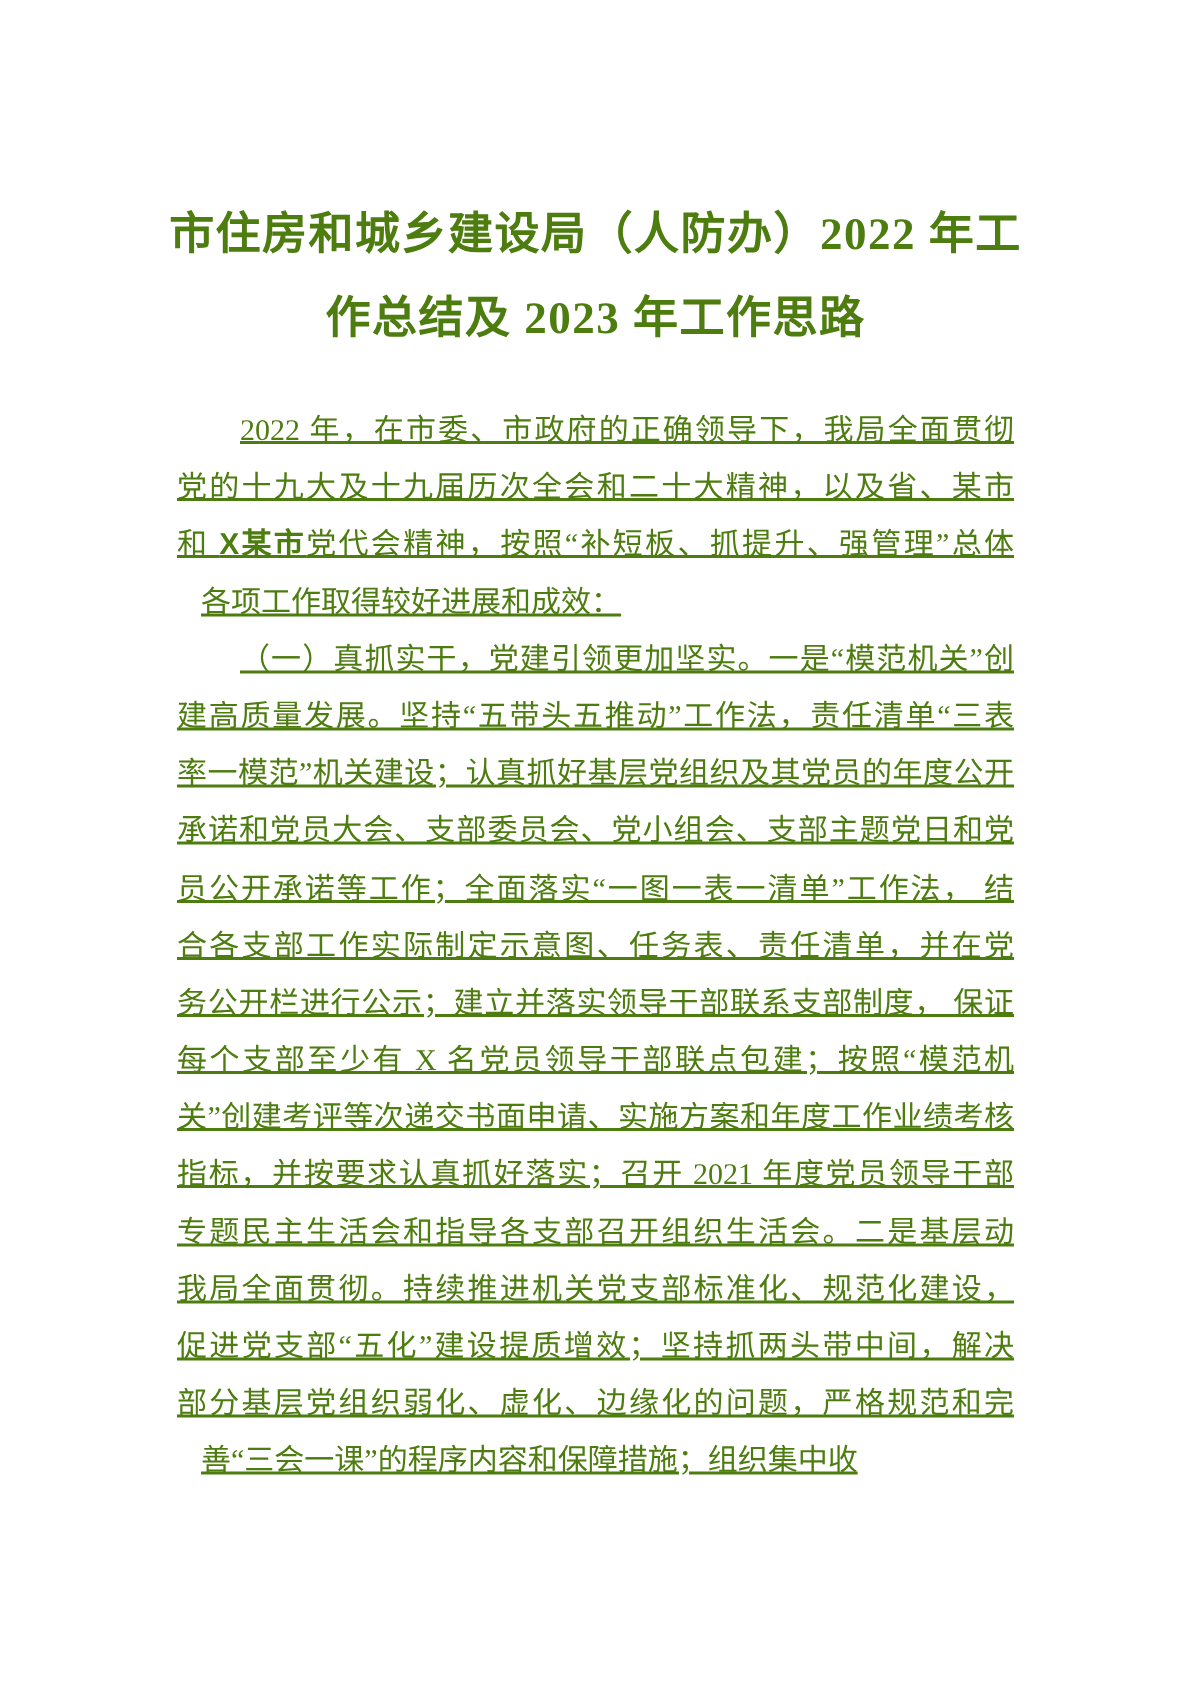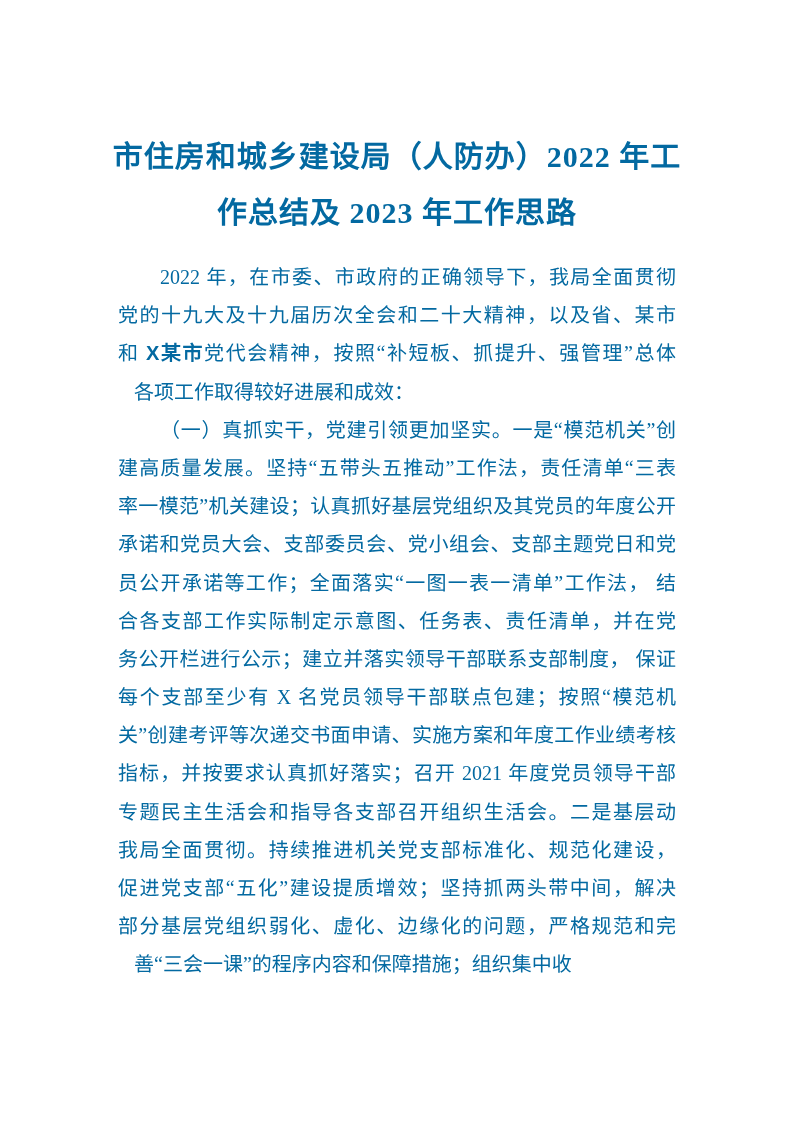--- a/index.html
+++ b/index.html
@@ -5,44 +5,45 @@
   html, body {
     margin: 0;
     padding: 0;
     background: #ffffff;
   }
   .page {
     position: relative;
     width: 794px;
     height: 1122px;
     background: #ffffff;
-    color: #0369a1;
+    color: #4d7c0f;
     font-family: "Liberation Serif", serif;
     overflow: hidden;
   }
   .doc-title {
     position: absolute;
     top: 129px;
     left: 97px;
     width: 600px;
     text-align: center;
     font-size: 30px;
     font-weight: bold;
     line-height: 56px;
     letter-spacing: 1px;
   }
   .title-line {
     white-space: nowrap;
   }
   .doc-body {
     position: absolute;
-    top: 258px;
+    top: 268px;
     left: 118px;
     width: 558px;
     font-size: 20px;
+    text-decoration: underline;
   }
   .line {
     line-height: 38.2px;
     height: 38.2px;
     text-align: justify;
     text-align-last: justify;
     overflow: visible;
   }
   .line.first {
     padding-left: 42px;

